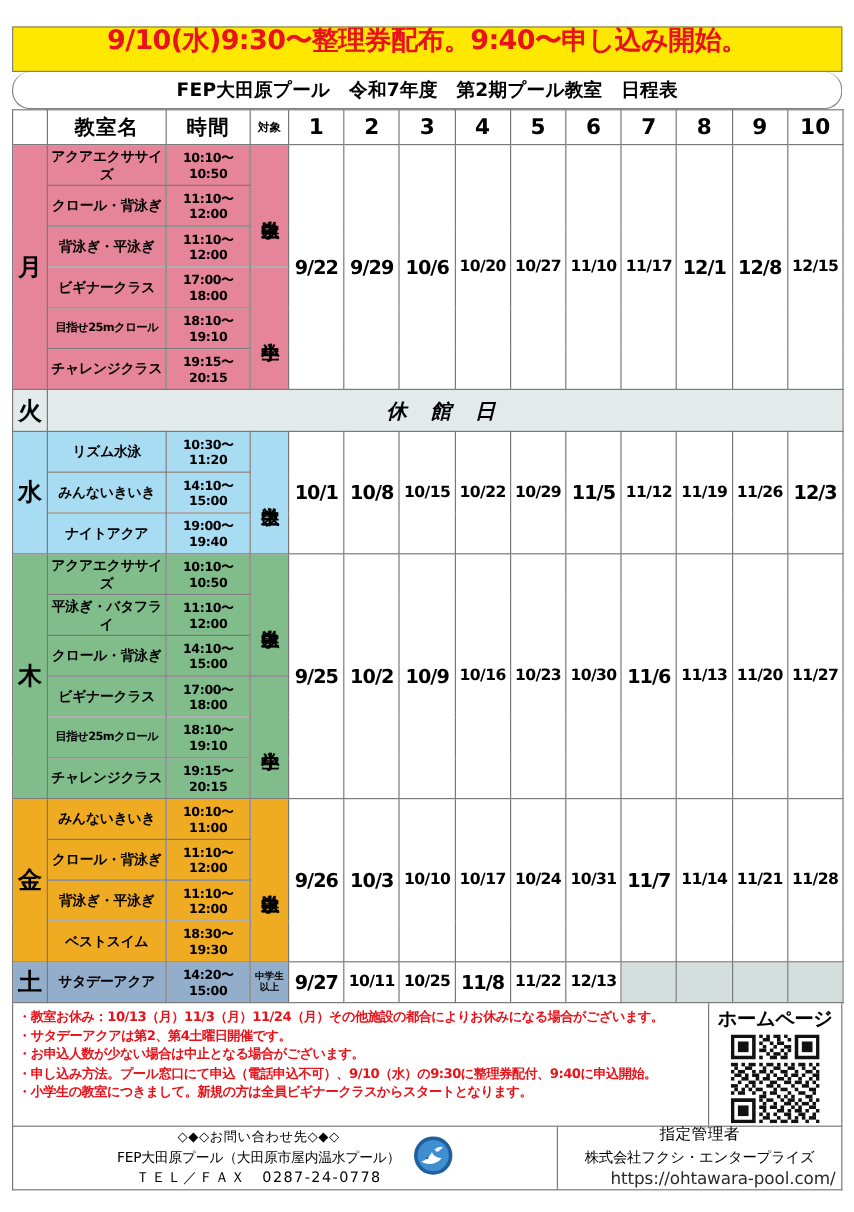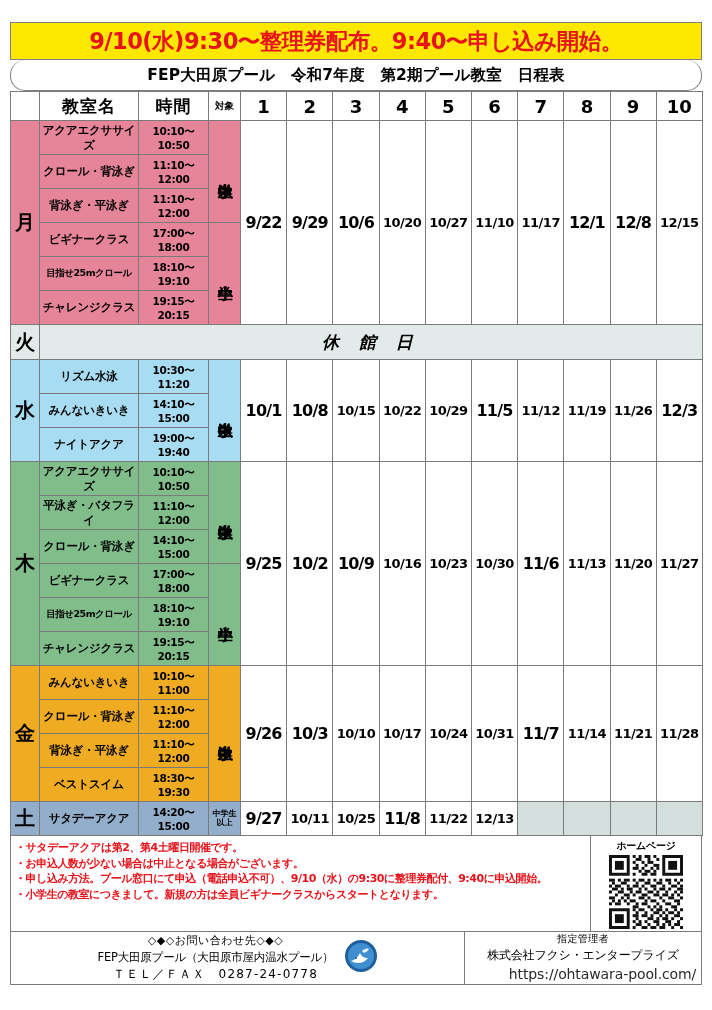--- a/index.html
+++ b/index.html
@@ -24,21 +24,20 @@
     top: 22px;
     width: 692px;
   }
 
   
   .banner {
     background: #ffe800;
     border: 1px solid #808080;
     height: 36px;
     display: flex;
-    align-items: center;
     justify-content: center;
     overflow: hidden;
   }
   .banner-text {
     color: #e8131a;
     font-size: 22.5px;
     font-weight: bold;
     letter-spacing: -0.5px;
     white-space: nowrap;
     line-height: 1;
@@ -177,21 +176,21 @@
     line-height: 1.42;
     white-space: nowrap;
   }
   .qr-box {
     width: 110px;
     flex: 0 0 110px;
     text-align: center;
     padding: 3px 0 2px;
   }
   .qr-label {
-    font-size: 10px;
+    font-size: 16px;
     font-weight: bold;
     letter-spacing: -0.3px;
     margin-bottom: 2px;
   }
   .qr-img { display: block; margin: 0 auto; }
 
   
   .footer-wrap {
     display: flex;
     border-left: 1px solid #7a7a7a;
@@ -212,21 +211,21 @@
   .fl-2 { font-size: 11.5px; letter-spacing: -0.2px; line-height: 1.45; }
   .fl-3 { font-size: 12px; letter-spacing: 1.2px; line-height: 1.45; }
   .foot-logo { flex: 0 0 34px; }
   .foot-right {
     flex: 0 0 236px;
     display: flex;
     flex-direction: column;
     align-items: center;
     justify-content: center;
   }
-  .fr-1 { font-size: 10px; letter-spacing: 0.4px; line-height: 1.5; }
+  .fr-1 { font-size: 13px; letter-spacing: 0.4px; line-height: 1.5; }
   .fr-2 { font-size: 12px; letter-spacing: -0.2px; line-height: 1.5; }
   .fr-3 { font-size: 14px; letter-spacing: -0.1px; line-height: 1.5; color: #2a2a2a; padding-left: 39px; }
 </style>
 </head>
 <body>
 
 <div id="page">
   <div class="sheet">
 
     <div class="banner">
@@ -431,20 +430,21 @@
             <td rowspan="1" class="date-cell empty"></td>
             <td rowspan="1" class="date-cell empty"></td>
             <td rowspan="1" class="date-cell empty"></td>
             <td rowspan="1" class="date-cell empty"></td>
           </tr>
         </tbody>
     </table>
 
     <div class="notes-wrap">
       <div class="notes" id="notes-list">
+          <div class="note-line">・教室お休み：10/13（月）11/3（月）11/24（月）その他施設の都合によりお休みになる場合がございます。</div>
           <div class="note-line">・サタデーアクアは第2、第4土曜日開催です。</div>
           <div class="note-line">・お申込人数が少ない場合は中止となる場合がございます。</div>
           <div class="note-line">・申し込み方法。プール窓口にて申込（電話申込不可）、9/10（水）の9:30に整理券配付、9:40に申込開始。</div>
           <div class="note-line">・小学生の教室につきまして。新規の方は全員ビギナークラスからスタートとなります。</div>
         </div>
       <div class="qr-box">
         <div class="qr-label">ホームページ</div>
         <svg class="qr-img" width="74" height="74" viewBox="0 0 25 25">
           <rect width="25" height="25" fill="#fff"></rect>
           <g fill="#111">

